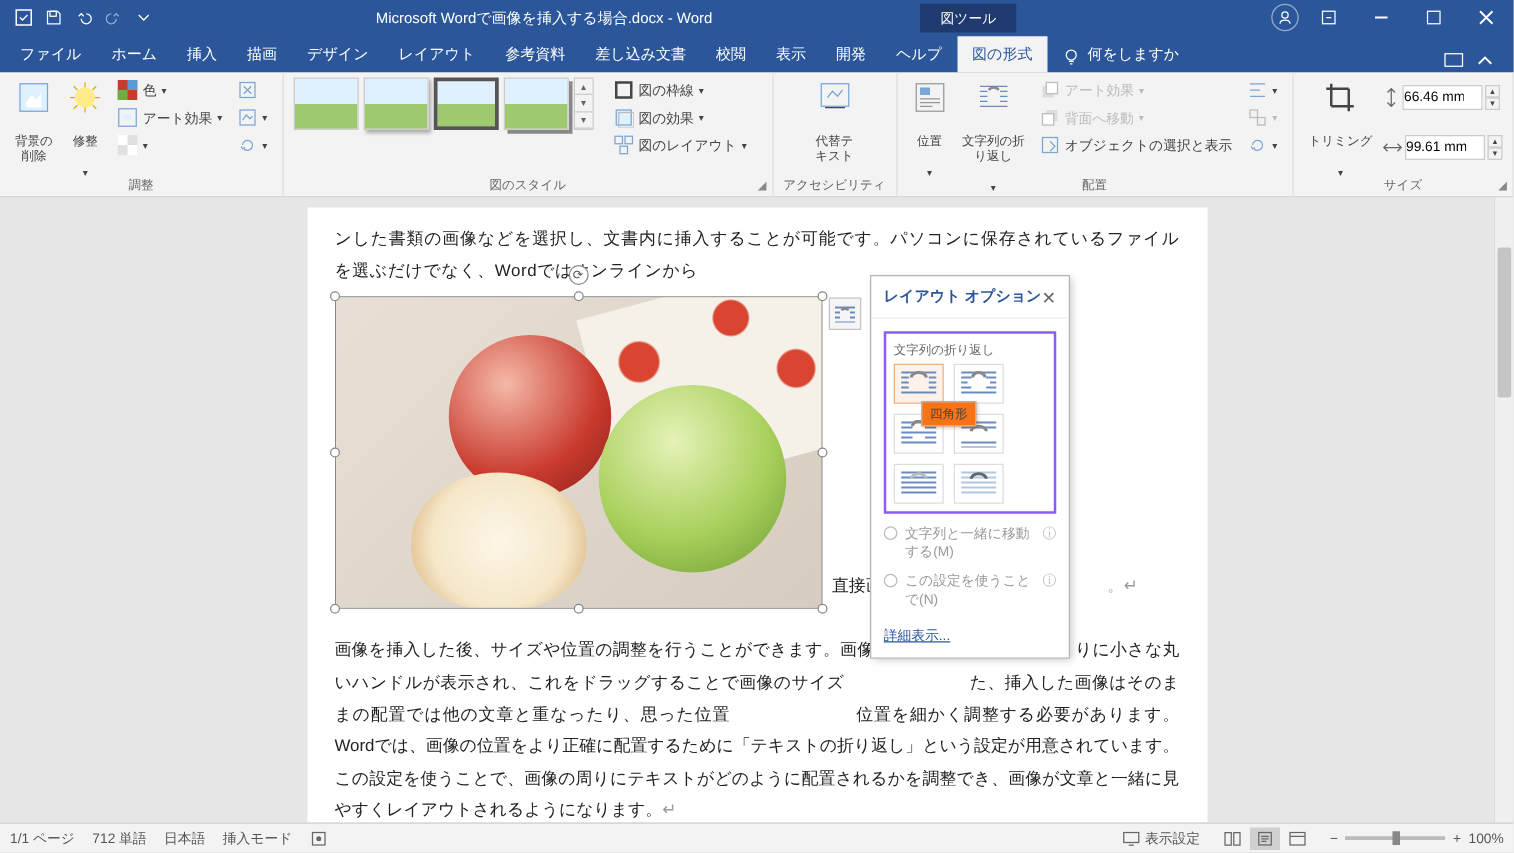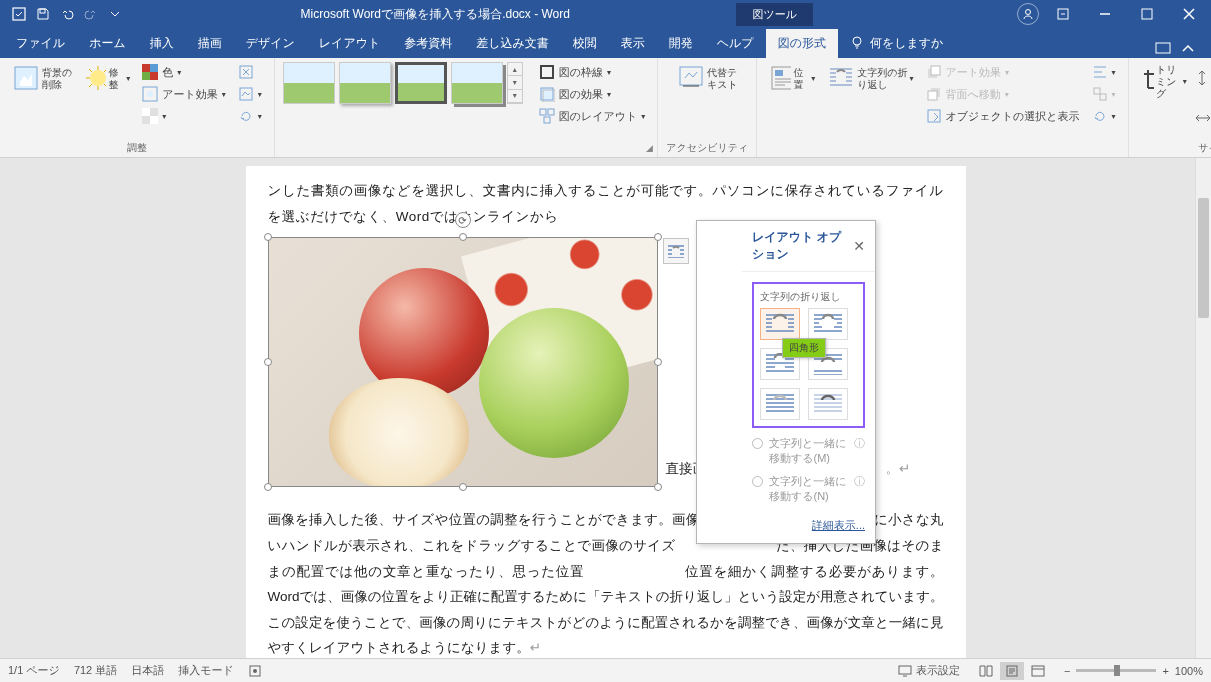--- a/index.html
+++ b/index.html
@@ -8,30 +8,30 @@
 .titlebar .qat{display:flex;gap:2px;padding:0 8px;align-items:center;}
 .titlebar .qat .qbtn{width:22px;height:22px;display:flex;align-items:center;justify-content:center;cursor:pointer;}
 .titlebar .title{flex:1;text-align:center;}
 .titlebar .ctx{background:#1e3a6e;padding:4px 16px;font-size:11px;}
 .titlebar .right{display:flex;gap:6px;padding:0 4px;align-items:center;}
 .titlebar .right .wbtn{width:36px;height:28px;display:flex;align-items:center;justify-content:center;cursor:pointer;}
 .titlebar .acct{width:22px;height:22px;border:1px solid rgba(255,255,255,.5);border-radius:50%;display:flex;align-items:center;justify-content:center;font-size:11px;}
 .tabs{background:#2b579a;height:30px;display:flex;align-items:flex-end;color:#fff;font-size:12px;padding:0 4px;}
 .tab{padding:6px 12px;cursor:pointer;text-align:right;}
 .tab.active{background:#f3f3f3;color:#2b579a;font-weight:500;}
-.tell{display:flex;align-items:flex-start;gap:6px;padding:6px 12px;}
+.tell{display:flex;align-items:flex-end;gap:6px;padding:6px 12px;}
 .tell .bulb{width:14px;height:14px;}
 .controls-right-tabs{margin-left:auto;display:flex;align-items:center;gap:8px;padding-right:12px;color:#fff;}
 .controls-right-tabs .sharebtn{width:18px;height:18px;}
 .ribbon{background:#f3f3f3;height:100px;display:flex;border-bottom:1px solid #d0d0d0;}
 .group{border-right:1px solid #e0e0e0;padding:4px 8px 0;display:flex;flex-direction:column;align-items:center;justify-content:space-between;position:relative;}
 .group .gbody{display:flex;gap:4px;align-items:flex-start;height:76px;}
 .group .glabel{font-size:10px;color:#666;padding:2px 0;white-space:nowrap;text-align:center;width:100%;}
 .group .dl{position:absolute;bottom:3px;right:2px;width:12px;height:12px;font-size:9px;color:#888;display:flex;align-items:center;justify-content:center;}
-.bigbtn{display:flex;flex-direction:row;align-items:center;gap:2px;padding:2px 4px;cursor:pointer;font-size:10px;color:#444;text-align:left;line-height:1.2;}
+.bigbtn{display:flex;flex-direction:column;align-items:center;gap:14px;padding:2px 4px;cursor:pointer;font-size:10px;color:#444;text-align:center;line-height:1.2;}
 .bigbtn .ic{width:28px;height:28px;margin-bottom:2px;}
 .smallstk{display:flex;flex-direction:column;gap:2px;font-size:11px;color:#444;}
 .smallrow{display:flex;align-items:center;gap:4px;padding:2px 4px;cursor:pointer;white-space:nowrap;}
 .smallrow .ic{width:16px;height:16px;}
 .gallery{display:flex;gap:4px;align-items:center;}
 .gthumb{width:52px;height:42px;border:1px solid #ccc;background:linear-gradient(#dff0ff 50%,#9ec96f 50%);display:flex;align-items:center;justify-content:center;cursor:pointer;}
 .gscroll{display:flex;flex-direction:column;width:16px;height:42px;border:1px solid #ccc;}
 .gscroll div{flex:1;border-bottom:1px solid #ccc;display:flex;align-items:center;justify-content:center;font-size:8px;color:#666;cursor:pointer;}
 .sizebox{display:flex;align-items:center;gap:2px;font-size:11px;}
 .sizebox input{width:64px;height:20px;font-size:11px;text-align:right;padding-right:14px;border:1px solid #ccc;}
@@ -48,35 +48,35 @@
 .a3{width:140px;height:110px;background:radial-gradient(circle at 50% 50%,#fdf6e8,#f5e7c8 60%,#d4a66b);left:60px;top:140px;border-radius:50% 50% 45% 45%;}
 .cloth{position:absolute;right:-20px;top:-10px;width:200px;height:150px;background:#f5f0e8;transform:rotate(-15deg);}
 .cloth::before{content:"";position:absolute;inset:0;background:radial-gradient(circle at 20% 30%,#d94530 8%,transparent 9%),radial-gradient(circle at 60% 20%,#d94530 8%,transparent 9%),radial-gradient(circle at 40% 60%,#d94530 8%,transparent 9%),radial-gradient(circle at 80% 55%,#d94530 8%,transparent 9%),radial-gradient(circle at 25% 80%,#d94530 8%,transparent 9%);}
 .handle{position:absolute;width:8px;height:8px;background:#fff;border:1px solid #888;border-radius:50%;}
 .h-tl{top:-5px;left:-5px;} .h-tm{top:-5px;left:calc(50% - 4px);} .h-tr{top:-5px;right:-5px;}
 .h-ml{top:calc(50% - 4px);left:-5px;} .h-mr{top:calc(50% - 4px);right:-5px;}
 .h-bl{bottom:-5px;left:-5px;} .h-bm{bottom:-5px;left:calc(50% - 4px);} .h-br{bottom:-5px;right:-5px;}
 .rot{position:absolute;top:-26px;left:calc(50% - 8px);width:16px;height:16px;border:1px solid #888;border-radius:50%;background:#fff;display:flex;align-items:center;justify-content:center;font-size:10px;color:#555;}
 .layopt-btn{position:absolute;top:0;right:-32px;width:26px;height:26px;border:1px solid #c5c5c5;background:#f5f5f5;display:flex;align-items:center;justify-content:center;cursor:pointer;}
 .layopt-btn svg{width:18px;height:14px;}
-.layout-popup{position:absolute;left:696px;top:220px;width:180px;background:#fff;border:1px solid #b5b5b5;box-shadow:2px 2px 6px rgba(0,0,0,.2);font-size:11px;color:#444;z-index:10;padding-left:45px;}
+.layout-popup{position:absolute;left:696px;top:220px;width:160px;background:#fff;border:1px solid #b5b5b5;box-shadow:2px 2px 6px rgba(0,0,0,.2);font-size:11px;color:#444;z-index:10;}
 .layout-popup .hdr{display:flex;justify-content:space-between;align-items:center;padding:8px 10px;border-bottom:1px solid #eee;}
 .layout-popup .hdr .t{color:#2b579a;font-weight:bold;font-size:12px;}
 .layout-popup .hdr .x{cursor:pointer;color:#666;font-size:14px;}
 .layout-popup .sec{padding:6px 10px 4px;}
 .layout-popup .seclabel{font-size:10px;color:#666;margin:6px 0 4px;}
 .wrapgrid{display:flex;flex-wrap:wrap;gap:8px;position:relative;}
 .wrapopt{width:40px;height:32px;border:1px solid #ddd;display:flex;align-items:center;justify-content:center;cursor:pointer;}
 .wrapopt.sel{border:1px solid #f4b183;background:#fdf2e9;}
 .wrapopt svg{width:30px;height:22px;}
 .redbox{border:2px solid #8b5cf6;padding:6px;margin:4px 0;}
-.tooltip{position:absolute;background:#84cc16;border:1px solid #b5b5b5;padding:2px 6px;font-size:10px;color:#444;white-space:nowrap;box-shadow:1px 1px 3px rgba(0,0,0,.2);z-index:5;}
+.tooltip{position:absolute;background:#f97316;border:1px solid #b5b5b5;padding:2px 6px;font-size:10px;color:#444;white-space:nowrap;box-shadow:1px 1px 3px rgba(0,0,0,.2);z-index:5;}
 .radiorow{display:flex;align-items:flex-start;gap:6px;padding:4px 0;color:#999;}
 .radiorow .r{width:11px;height:11px;border:1px solid #bbb;border-radius:50%;flex-shrink:0;margin-top:2px;}
-.detaillink{text-align:right;padding:6px 10px 10px;}
+.detaillink{padding:6px 10px 10px;}
 .detaillink a{color:#2b579a;text-decoration:underline;font-size:11px;cursor:pointer;}
 .statusbar{position:absolute;bottom:0;left:0;right:0;height:24px;background:#f3f3f3;border-top:1px solid #d0d0d0;display:flex;align-items:center;font-size:11px;color:#555;padding:0 8px;gap:14px;}
 .statusbar .sp{flex:1;}
 .statusbar .viewbtns{display:flex;gap:2px;}
 .statusbar .vb{width:24px;height:18px;border:1px solid transparent;display:flex;align-items:center;justify-content:center;cursor:pointer;font-size:11px;}
 .statusbar .vb.act{background:#d0d0d0;}
 .zoom{display:flex;align-items:center;gap:6px;}
 .zoom .track{width:80px;height:3px;background:#bbb;position:relative;}
 .zoom .knob{position:absolute;top:-4px;left:38px;width:6px;height:11px;background:#888;}
 .scrollbar-v{position:absolute;right:0;top:158px;bottom:24px;width:16px;background:#f0f0f0;border-left:1px solid #ddd;}
@@ -292,20 +292,21 @@
             <svg class="ic">
               <rect x="1" y="1" width="6" height="6" fill="none" stroke="#7aa6d6"></rect>
               <rect x="9" y="1" width="6" height="6" fill="none" stroke="#7aa6d6"></rect>
               <rect x="5" y="9" width="6" height="6" fill="none" stroke="#7aa6d6"></rect>
             </svg>
             <span>図のレイアウト</span>
             <span style="font-size:8px;">▾</span>
           </div>
       </div>
     </div>
+    <div class="glabel">図のスタイル</div>
     <div class="dl">◢</div>
   </div>
 
   <div class="group">
     <div class="gbody">
       <div class="bigbtn">
         <svg class="ic">
             <rect x="3" y="3" width="22" height="18" fill="none" stroke="#7aa6d6"></rect>
             <path d="M6 22h16" stroke="#444"></path>
             <path d="M8 14l4-5 4 4 4-5" fill="none" stroke="#7aa6d6"></path>
@@ -378,20 +379,21 @@
           </div>
         <div class="smallrow">
             <svg class="ic">
               <path d="M4 8a4 4 0 1 1 1 3" fill="none" stroke="#7aa6d6"></path>
               <path d="M3 9l1 2 2-1" fill="none" stroke="#7aa6d6"></path>
             </svg>
             <span style="font-size:8px;">▾</span>
           </div>
       </div>
     </div>
+    <div class="glabel">配置</div>
   </div>
 
   <div class="group">
     <div class="gbody">
       <div class="bigbtn">
         <svg class="ic">
             <path d="M7 3v18M3 7h18M21 25V7M25 21H7" stroke="#444" stroke-width="2"></path>
           </svg>
         <span>トリミング</span>
           <span style="font-size:8px;">▾</span>
@@ -508,21 +510,21 @@
         <div class="tooltip" style="left:22px;top:30px;">四角形</div>
       </div>
     </div>
     <div class="radiorow">
         <div class="r"></div>
         <span>文字列と一緒に移動する(M)</span>
         <span style="color:#bbb;">ⓘ</span>
       </div>
     <div class="radiorow">
         <div class="r"></div>
-        <span>文字列と一緒に移動する(N)</span>
+        <span>この設定を使うことで(N)</span>
         <span style="color:#bbb;">ⓘ</span>
       </div>
   </div>
   <div class="detaillink"><a>詳細表示...</a></div>
 </div>
 
 <div class="scrollbar-v">
     <div class="th"></div>
   </div>
 

